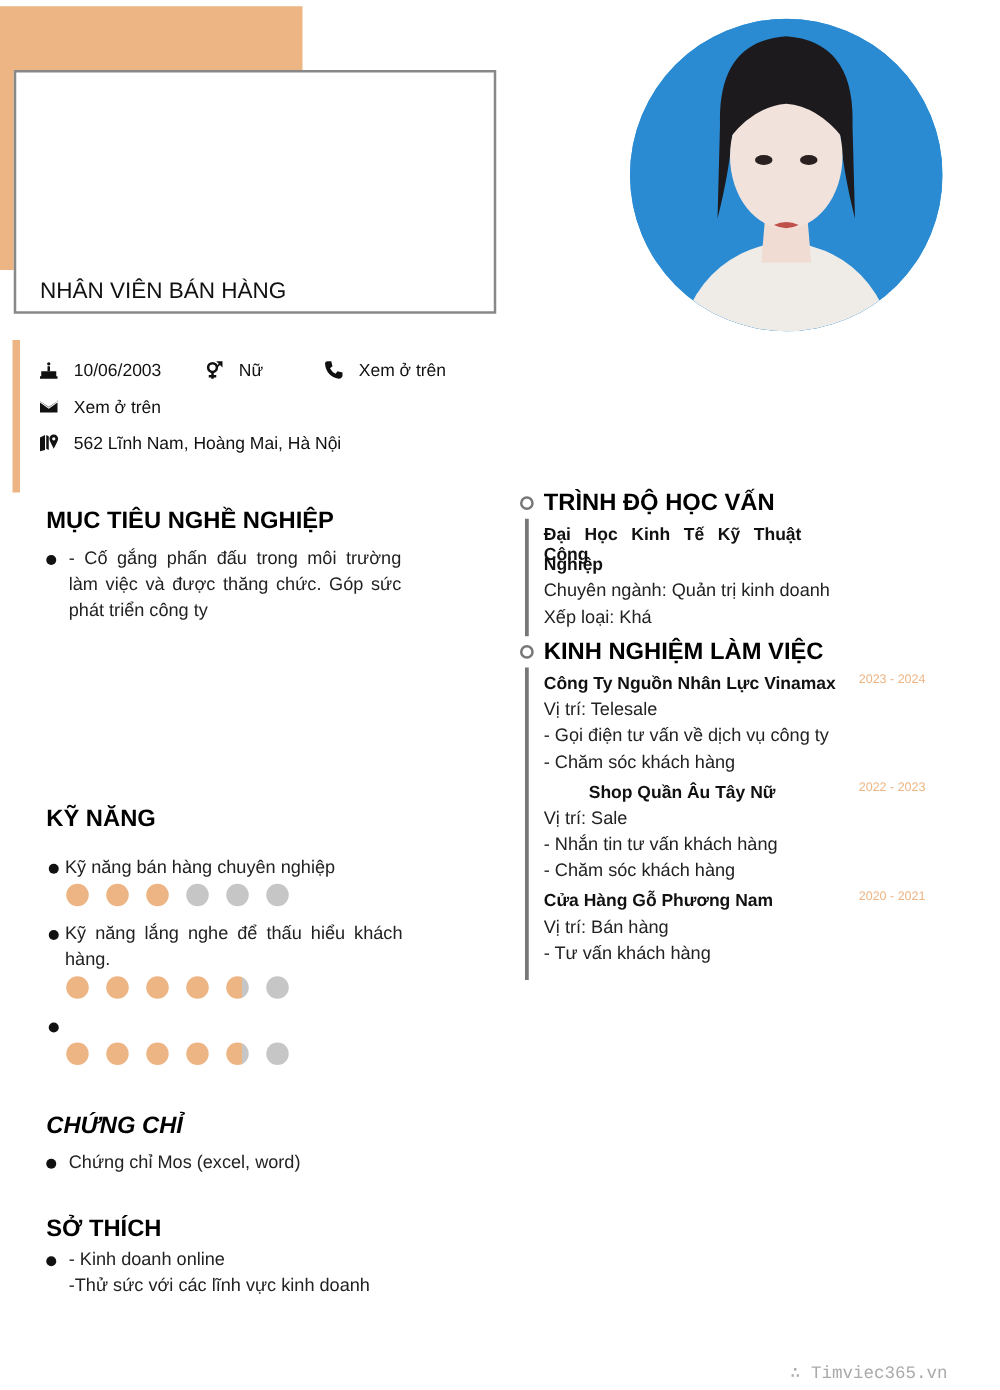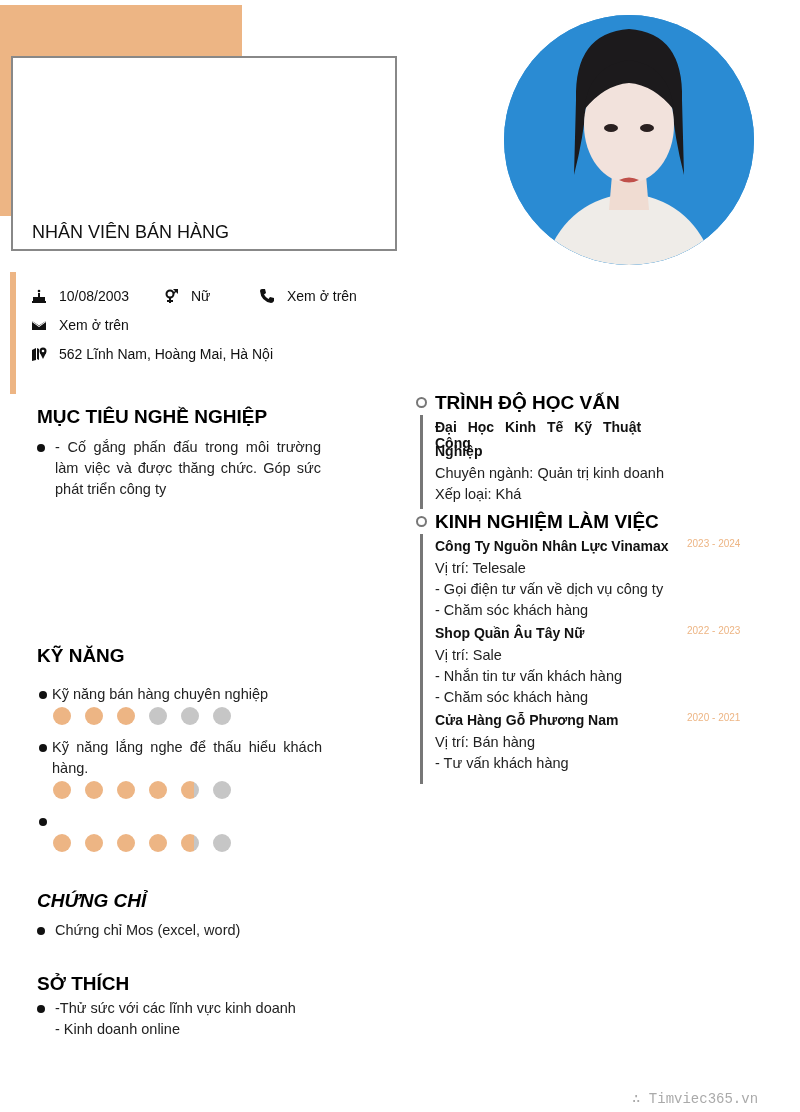--- a/index.html
+++ b/index.html
@@ -62,21 +62,21 @@
 <div class="info-bar"></div>
 <div class="info-row" style="left:31px; top:288px;">
   <span class="icon">
     <svg viewBox="0 0 16 16">
         <rect x="2" y="9" width="12" height="5"></rect>
         <rect x="1" y="13" width="14" height="2"></rect>
         <rect x="7" y="5" width="2" height="4"></rect>
         <circle cx="8" cy="3" r="1.3"></circle>
       </svg>
   </span>
-  <span>10/08/2003</span>
+  <span>10/06/2003</span>
 </div>
 <div class="info-row" style="left:163px; top:288px;">
   <span class="icon">
     <svg viewBox="0 0 16 16">
         <circle cx="7" cy="6" r="3.5" fill="none" stroke="#111" stroke-width="2"></circle>
         <rect x="6" y="9" width="2" height="6"></rect>
         <rect x="4" y="12" width="6" height="2"></rect>
         <path d="M10 1 L15 1 L15 6 L13 4 L11 6 L10 5 L12 3 Z"></path>
       </svg>
   </span>
@@ -157,43 +157,43 @@
 
 <div class="section-title" style="left:37px; top:890px;font-style:italic;">CHỨNG CHỈ</div>
 <div class="bullet-block" style="left:55px; top:920px; width:270px;">
   <span class="dot"></span>
   <span>Chứng chỉ Mos (excel, word)</span>
 </div>
 
 <div class="section-title" style="left:37px; top:973px;">SỞ THÍCH</div>
 <div class="bullet-block" style="left:55px; top:998px; width:270px;">
   <span class="dot"></span>
+  <div>- Kinh doanh online</div>
   <div>-Thử sức với các lĩnh vực kinh doanh</div>
-  <div>- Kinh doanh online</div>
 </div>
 
 <div class="tl-circle" style="left:416px; top:397px;"></div>
 <div class="tl-line" style="left:420px; top:415px; height:94px;"></div>
 <div class="section-title" style="left:435px; top:392px;">TRÌNH ĐỘ HỌC VẤN</div>
 <div class="right-bold" style="top:419px; width:229px; word-spacing:7px;">Đại Học Kinh Tế Kỹ Thuật Công</div>
 <div class="right-bold" style="top:443px;">Nghiệp</div>
 <div class="right-text" style="top:463px;">Chuyên ngành: Quản trị kinh doanh</div>
 <div class="right-text" style="top:484px;">Xếp loại: Khá</div>
 
 <div class="tl-circle" style="left:416px; top:516px;"></div>
 <div class="tl-line" style="left:420px; top:534px; height:250px;"></div>
 <div class="section-title" style="left:435px; top:511px;">KINH NGHIỆM LÀM VIỆC</div>
 
 <div class="right-bold" style="top:538px;">Công Ty Nguồn Nhân Lực Vinamax</div>
 <div class="year" style="top:538px;">2023 - 2024</div>
 <div class="right-text" style="top:558px;">Vị trí: Telesale</div>
 <div class="right-text" style="top:579px;">- Gọi điện tư vấn về dịch vụ công ty</div>
 <div class="right-text" style="top:600px;">- Chăm sóc khách hàng</div>
 
-<div class="right-bold" style="top:625px;">Shop Quần Âu Tây Nữ</div>
+<div class="right-bold" style="top:625px;margin-left:36px;">Shop Quần Âu Tây Nữ</div>
 <div class="year" style="top:625px;">2022 - 2023</div>
 <div class="right-text" style="top:645px;">Vị trí: Sale</div>
 <div class="right-text" style="top:666px;">- Nhắn tin tư vấn khách hàng</div>
 <div class="right-text" style="top:687px;">- Chăm sóc khách hàng</div>
 
 <div class="right-bold" style="top:712px;">Cửa Hàng Gỗ Phương Nam</div>
 <div class="year" style="top:712px;">2020 - 2021</div>
 <div class="right-text" style="top:732px;">Vị trí: Bán hàng</div>
 <div class="right-text" style="top:753px;">- Tư vấn khách hàng</div>
 

